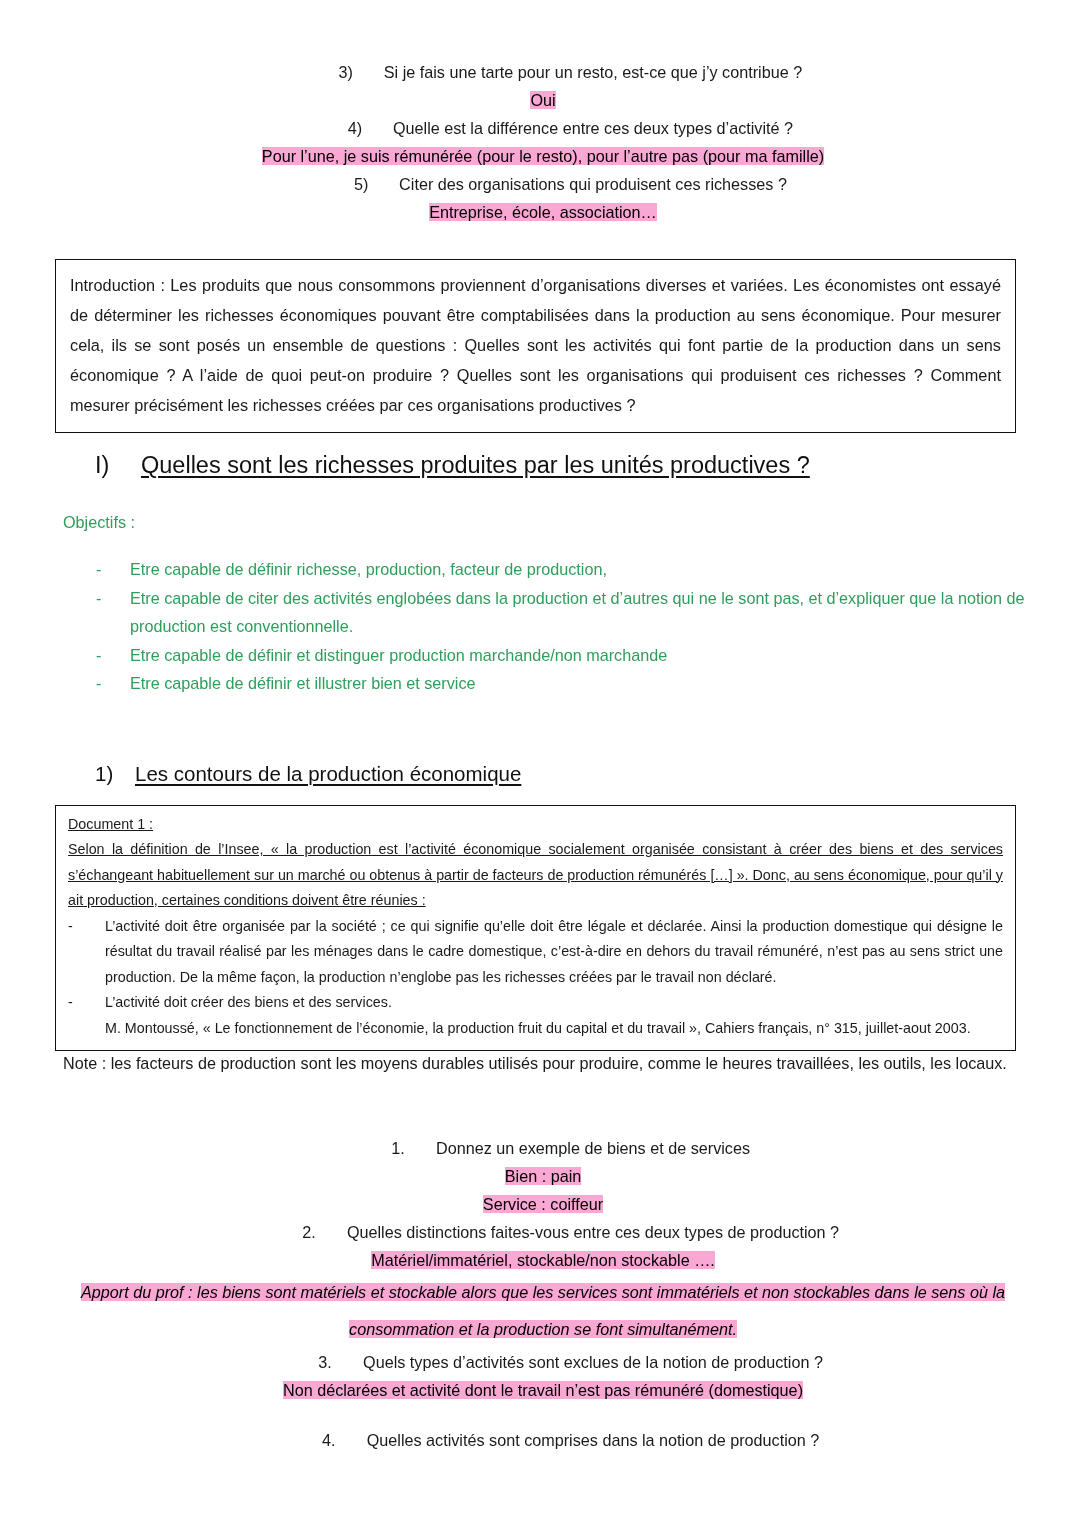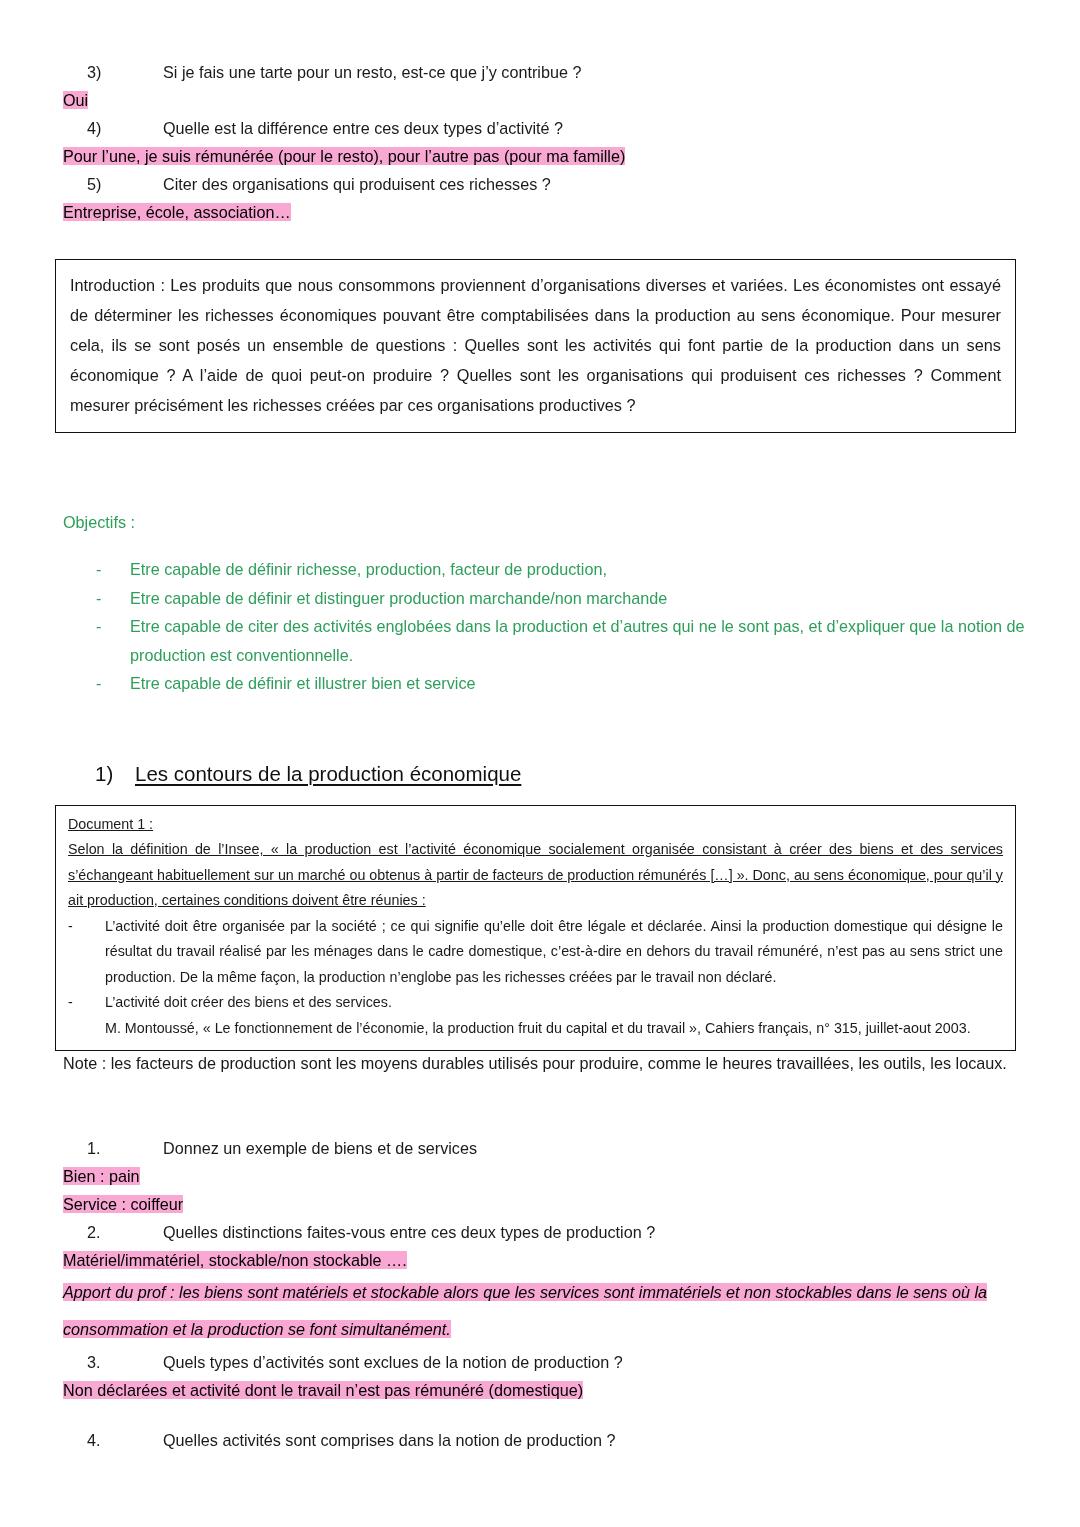--- a/index.html
+++ b/index.html
@@ -199,20 +199,21 @@
     width: 955px;
     font-size: 16.2px;
     line-height: 31px;
     color: #1a1a1a;
     text-align: justify;
   }
 
   
   .abs {
     position: absolute;
+    text-align: center;
   }
 </style>
 </head>
 <body>
 
 <div class="page">
 
   <div class="abs" style="left:63px; top:58px; width:960px;">
 
     <p class="q-line"><span class="q-num">3)</span><span>Si je fais une tarte pour un resto, est-ce que j’y contribue ?</span></p>
@@ -225,27 +226,30 @@
 
     <p class="q-line"><span class="q-num">5)</span><span>Citer des organisations qui produisent ces richesses ?</span></p>
 
     <p class="ans" style="padding-left:0;"><span class="hl">Entreprise, école, association…</span></p>
   </div>
 
   <div id="intro-box" class="framed">
     <p>Introduction : Les produits que nous consommons proviennent d’organisations diverses et variées. Les économistes ont essayé de déterminer les richesses économiques pouvant être comptabilisées dans la production au sens économique. Pour mesurer cela, ils se sont posés un ensemble de questions : Quelles sont les activités qui font partie de la production dans un sens économique ? A l’aide de quoi peut-on produire ? Quelles sont les organisations qui produisent ces richesses ? Comment mesurer précisément les richesses créées par ces organisations productives ?</p>
   </div>
 
+  <div class="heading-1" style="left:95px; top:450px;">
+    <span class="h-num">I)</span><span class="h-text">Quelles sont les richesses produites par les unités productives ?</span>
+  </div>
 
   <div id="objectifs-label">Objectifs :</div>
 
   <ul id="objectifs-list">
     <li>Etre capable de définir richesse, production, facteur de production,</li>
+    <li>Etre capable de citer des activités englobées dans la production et d’autres qui ne le sont pas, et d’expliquer que la notion de production est conventionnelle.</li>
     <li>Etre capable de définir et distinguer production marchande/non marchande</li>
-    <li>Etre capable de citer des activités englobées dans la production et d’autres qui ne le sont pas, et d’expliquer que la notion de production est conventionnelle.</li>
     <li>Etre capable de définir et illustrer bien et service</li>
   </ul>
 
 
   <div class="heading-2" style="left:95px; top:760px;">
     <span class="h-num">1)</span><span class="h-text">Les contours de la production économique</span>
   </div>
 
   <div id="doc1-box" class="framed">
     <div class="doc-title">Document 1 :</div>

